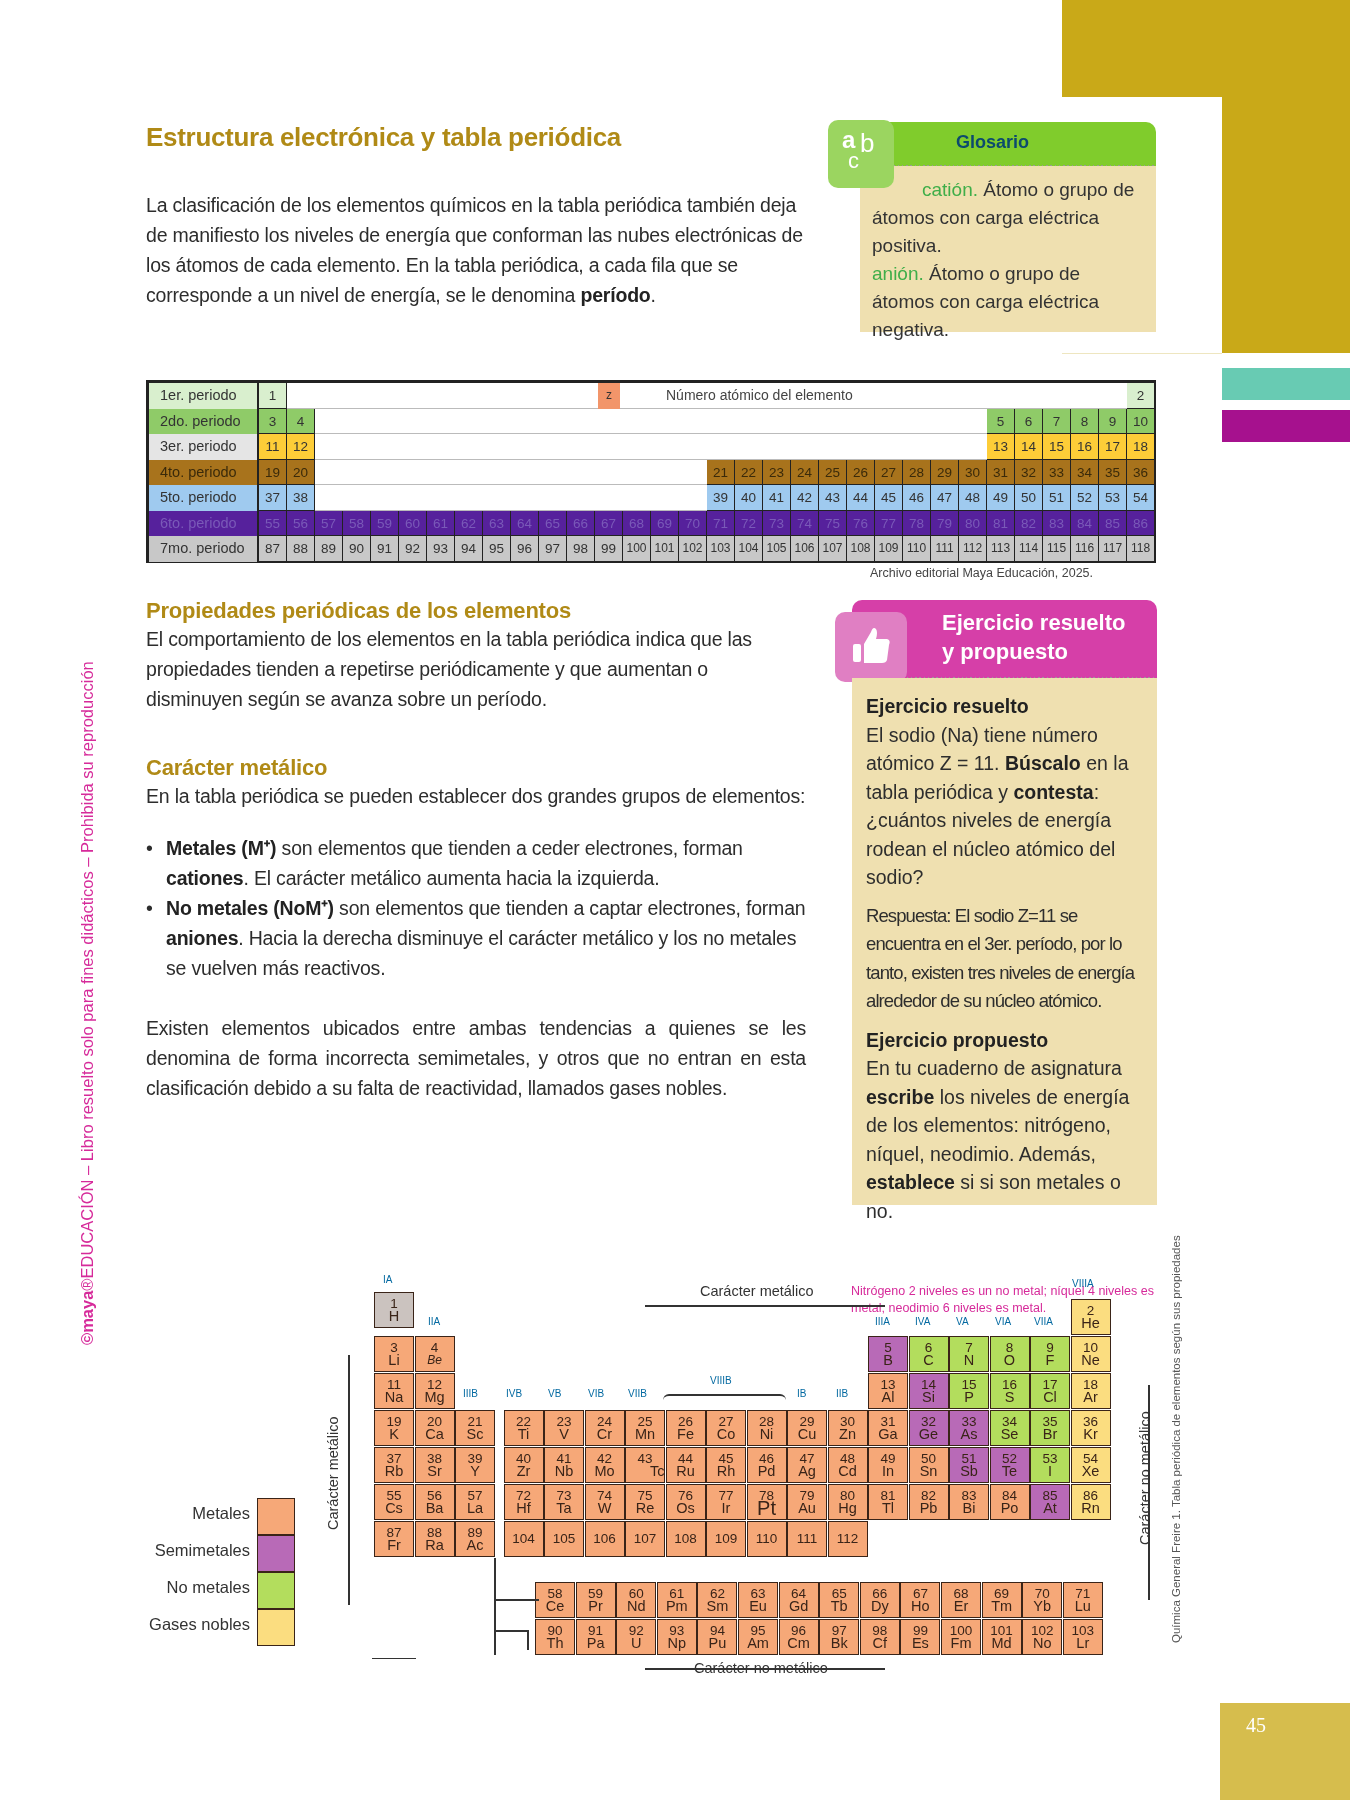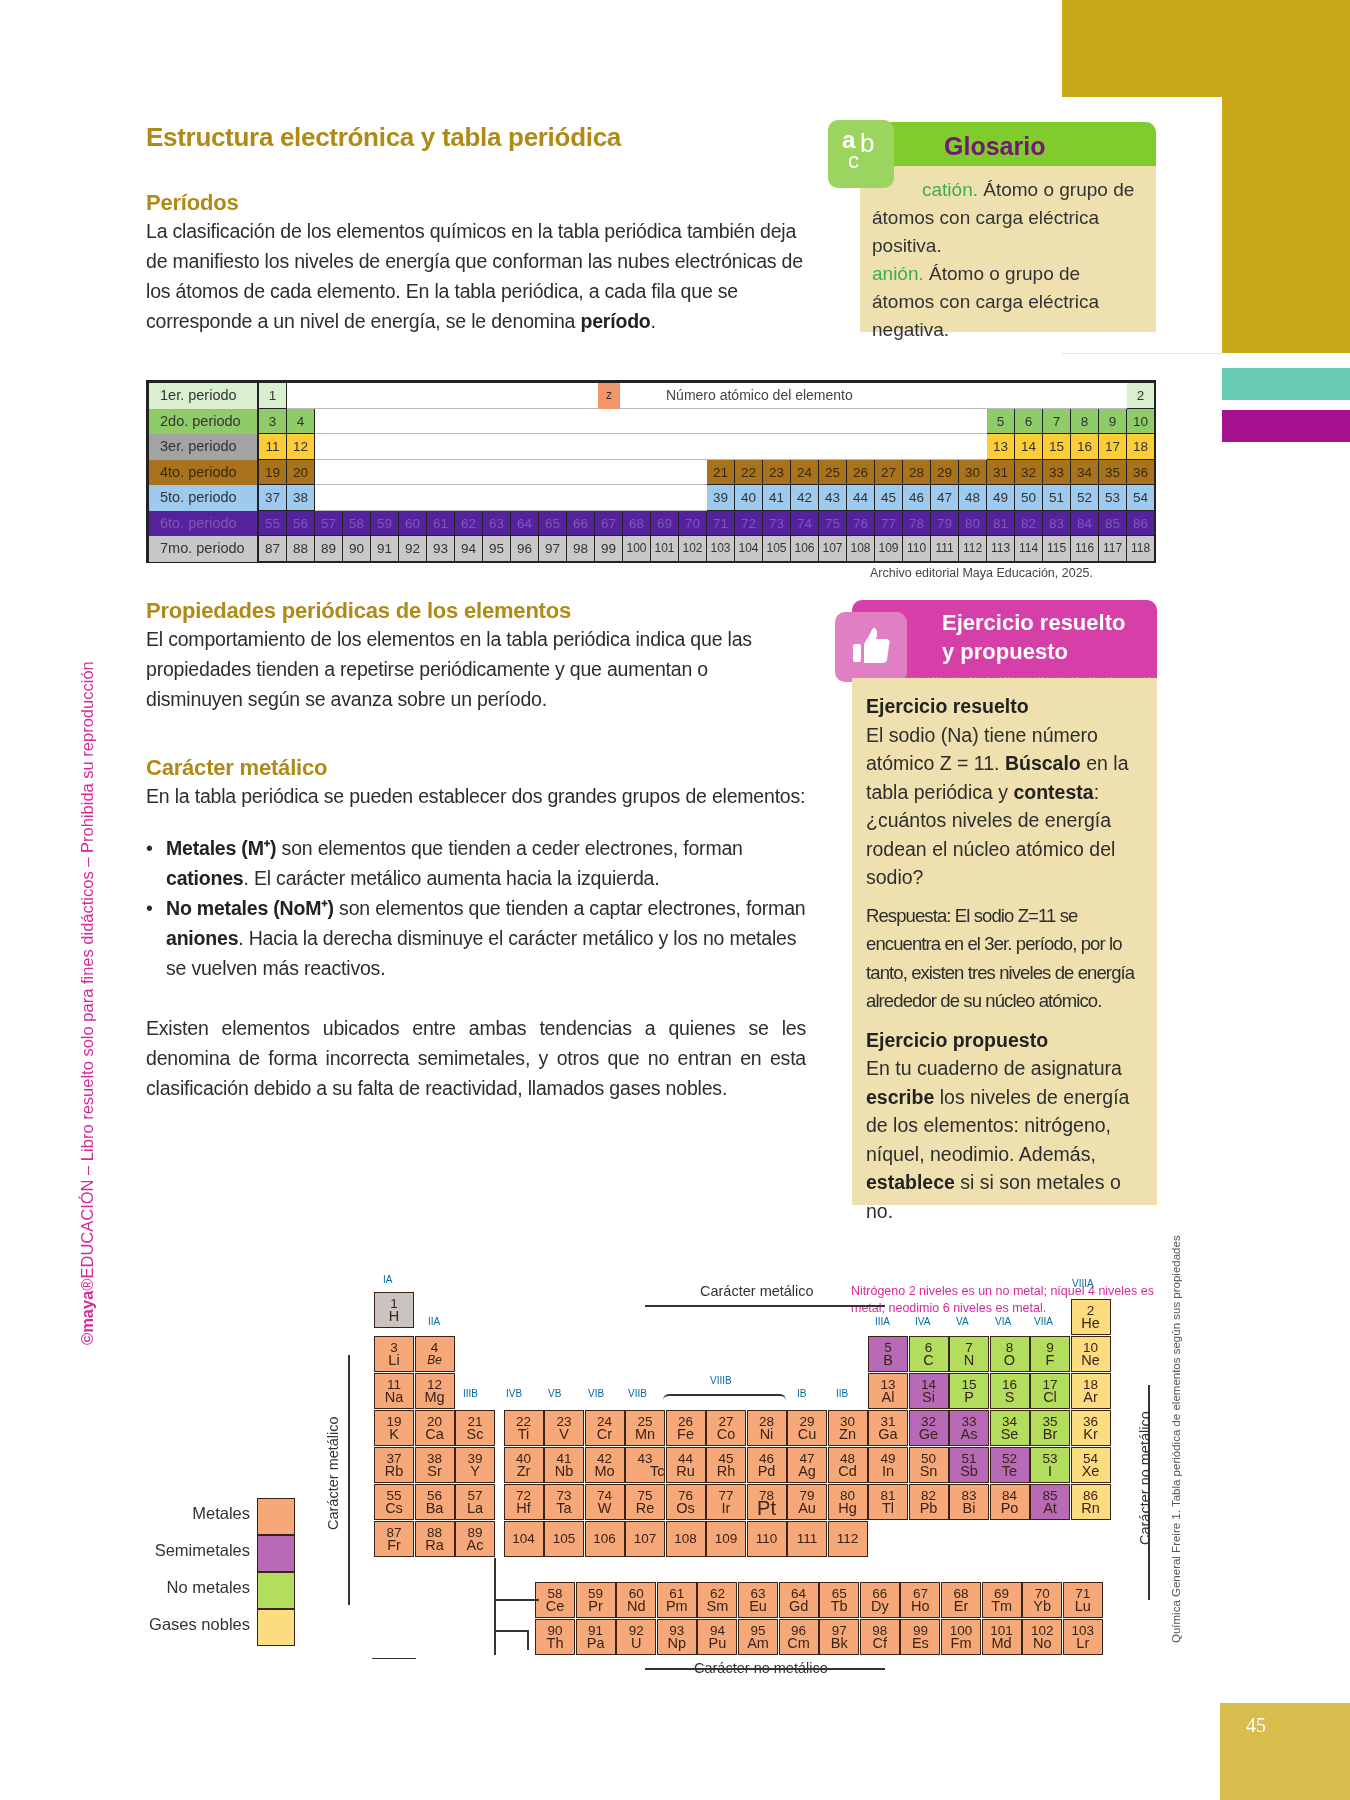--- a/index.html
+++ b/index.html
@@ -14,21 +14,21 @@
 .page-num{left:1246px;top:1714px;color:#fff;font-size:20px;font-family:"Liberation Serif",serif}
 .side-vert{left:78px;top:1345px;transform-origin:0 0;transform:rotate(-90deg);white-space:nowrap;color:#d62a9a;font-size:16.5px;font-family:"Liberation Sans Narrow","Liberation Sans",sans-serif}
 .side-vert b{font-weight:900}
 h1{left:146px;top:122px;font-size:26px;color:#b08a16;font-weight:bold;font-family:"Liberation Sans",sans-serif;letter-spacing:-.3px}
 .h2{font-size:22px;color:#b08a16;font-weight:bold;letter-spacing:-.2px}
 .para{font-size:19.5px;line-height:30px;color:#2d2d2d;letter-spacing:-.2px}
 .para b{color:#222}
 .green{color:#3fae49}
 .glos{left:850px;top:122px;width:306px;height:210px}
 .glos-head{position:absolute;left:10px;top:0;width:296px;height:44px;background:#80cc2c;border-radius:10px 10px 0 0}
-.glos-title{position:absolute;left:84px;top:10px;color:#701a75;font-weight:bold;font-size:25px}
+.glos-title{position:absolute;left:96px;top:10px;color:#0c4a6e;font-weight:bold;font-size:18px}
 .hatch{position:absolute;left:0;bottom:-5px;width:100%;height:6px;background:repeating-linear-gradient(135deg,#9a9a9a 0 1px,transparent 1px 3px)}
 .glos-body{position:absolute;left:10px;top:44px;width:296px;height:166px;background:#efe0b0;padding:10px 12px;font-size:19px;line-height:28px;color:#333}
 .glos-icon{position:absolute;left:-22px;top:-2px;width:66px;height:68px;background:#9bd560;border-radius:10px;color:#fff;font-size:24px}
 .ej{left:835px;top:600px;width:322px;height:605px}
 .ej-head{position:absolute;left:17px;top:0;width:305px;height:78px;background:#d63fa8;border-radius:10px 10px 0 0}
 .ej-title{position:absolute;left:90px;top:8px;color:#fff;font-weight:bold;font-size:22px;line-height:29px}
 .ej-icon{position:absolute;left:0;top:12px;width:72px;height:70px;background:#e07fc3;border-radius:10px}
 .ej-body{position:absolute;left:17px;top:78px;width:305px;height:527px;background:#efe0b0;padding:14px 14px;color:#2d2d2d}
 .ej-body .p{font-size:19.5px;line-height:28.5px}
 .ej-body .ans{font-size:18.5px;line-height:28.5px;letter-spacing:-.9px;margin-top:10px}
@@ -57,21 +57,20 @@
 <div class="abs teal-bar"></div>
 <div class="abs mag-bar"></div>
 <div class="abs page-num-box"></div>
 <div class="abs page-num">45</div>
 
 <div class="abs side-vert"><b>©maya</b><span>®EDUCACIÓN – Libro resuelto solo para fines didácticos – Prohibida su reproducción</span></div>
 
 <h1 class="abs">Estructura electrónica y tabla periódica</h1>
 
 <div class="abs" style="left:146px;top:190px;width:660px">
-  <div class="h2">Períodos</div>
   <p class="para"><span>La clasificación de los elementos químicos en la tabla periódica también deja de manifiesto los niveles de energía que conforman las nubes electrónicas de los átomos de cada elemento. En la tabla periódica, a cada fila que se corresponde a un nivel de energía, se le denomina </span><b>período</b><span>.</span></p>
 </div>
 
 <div class="abs glos">
   <div class="glos-head">
     <div class="glos-title">Glosario</div>
     <div class="hatch"></div>
   </div>
   <div class="glos-body">
     <p style="text-indent:50px"><span class="green">catión.</span><span> Átomo o grupo de átomos con carga eléctrica positiva.</span></p>
@@ -97,21 +96,21 @@
       <div class="cell" style="left: 110px; width: 28px; background: rgb(143, 203, 104); color: rgb(51, 51, 51);">3</div>
       <div class="cell" style="left: 138px; width: 28px; background: rgb(143, 203, 104); color: rgb(51, 51, 51);">4</div>
       <div class="cell" style="left: 838px; width: 28px; background: rgb(143, 203, 104); color: rgb(51, 51, 51);">5</div>
       <div class="cell" style="left: 866px; width: 28px; background: rgb(143, 203, 104); color: rgb(51, 51, 51);">6</div>
       <div class="cell" style="left: 894px; width: 28px; background: rgb(143, 203, 104); color: rgb(51, 51, 51);">7</div>
       <div class="cell" style="left: 922px; width: 28px; background: rgb(143, 203, 104); color: rgb(51, 51, 51);">8</div>
       <div class="cell" style="left: 950px; width: 28px; background: rgb(143, 203, 104); color: rgb(51, 51, 51);">9</div>
       <div class="cell" style="left: 978px; width: 28px; background: rgb(143, 203, 104); color: rgb(51, 51, 51);">10</div>
     </div>
     <div class="prow" style="top: 51px; border-bottom: 1.5px solid rgb(187, 187, 187);">
-      <div class="plabel" style="background: #a3a3a3; color: rgb(51, 51, 51);">3er. periodo</div>
+      <div class="plabel" style="background: #e5e5e5; color: rgb(51, 51, 51);">3er. periodo</div>
       <div class="cell" style="left: 110px; width: 28px; background: rgb(253, 205, 56); color: rgb(51, 51, 51);">11</div>
       <div class="cell" style="left: 138px; width: 28px; background: rgb(253, 205, 56); color: rgb(51, 51, 51);">12</div>
       <div class="cell" style="left: 838px; width: 28px; background: rgb(253, 205, 56); color: rgb(51, 51, 51);">13</div>
       <div class="cell" style="left: 866px; width: 28px; background: rgb(253, 205, 56); color: rgb(51, 51, 51);">14</div>
       <div class="cell" style="left: 894px; width: 28px; background: rgb(253, 205, 56); color: rgb(51, 51, 51);">15</div>
       <div class="cell" style="left: 922px; width: 28px; background: rgb(253, 205, 56); color: rgb(51, 51, 51);">16</div>
       <div class="cell" style="left: 950px; width: 28px; background: rgb(253, 205, 56); color: rgb(51, 51, 51);">17</div>
       <div class="cell" style="left: 978px; width: 28px; background: rgb(253, 205, 56); color: rgb(51, 51, 51);">18</div>
     </div>
     <div class="prow" style="top: 76.5px; border-bottom: 1.5px solid rgb(187, 187, 187);">

